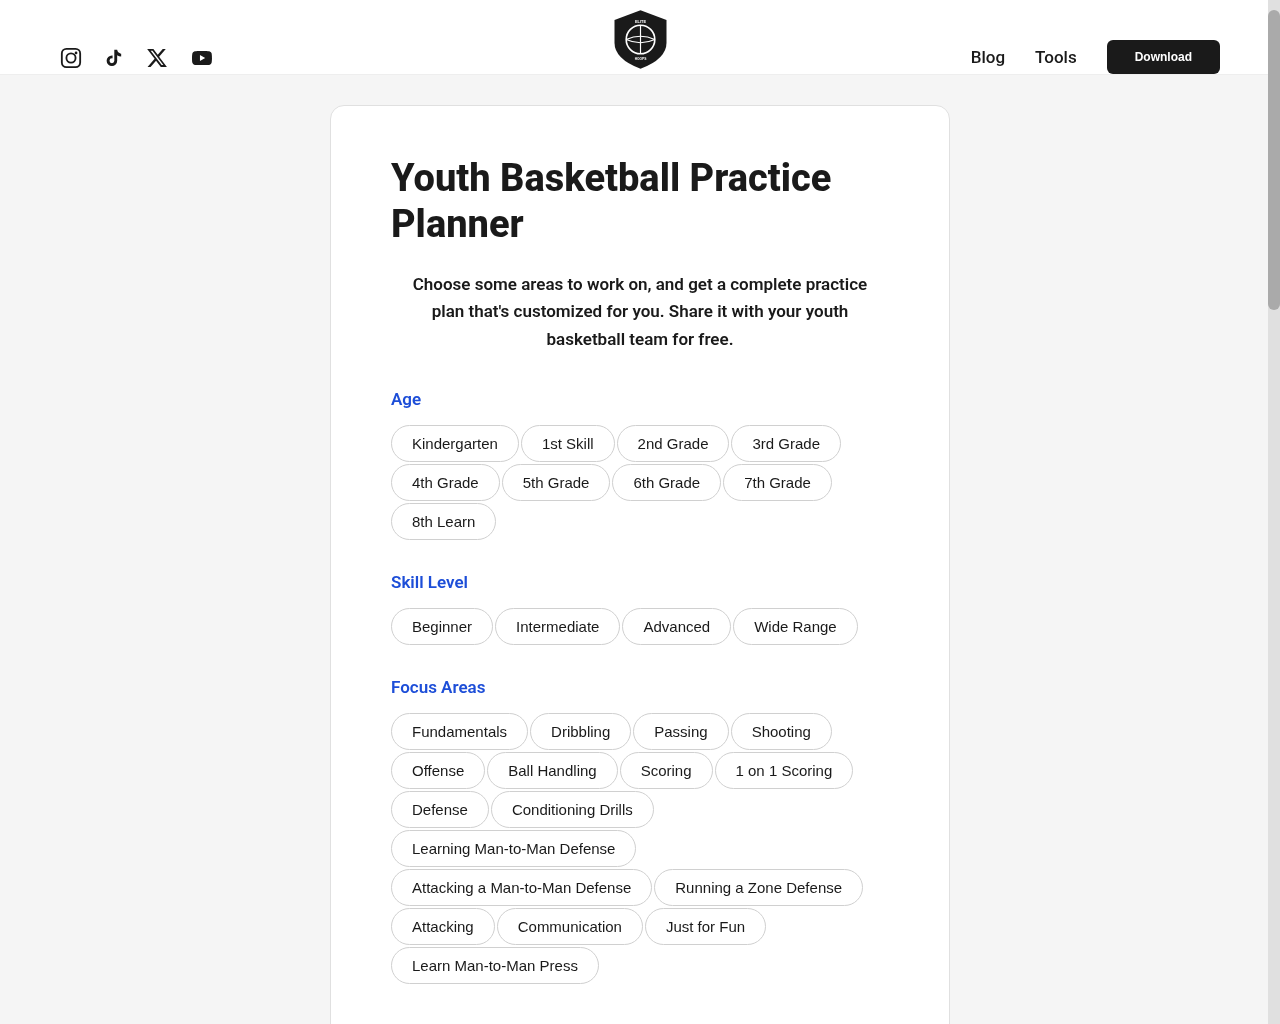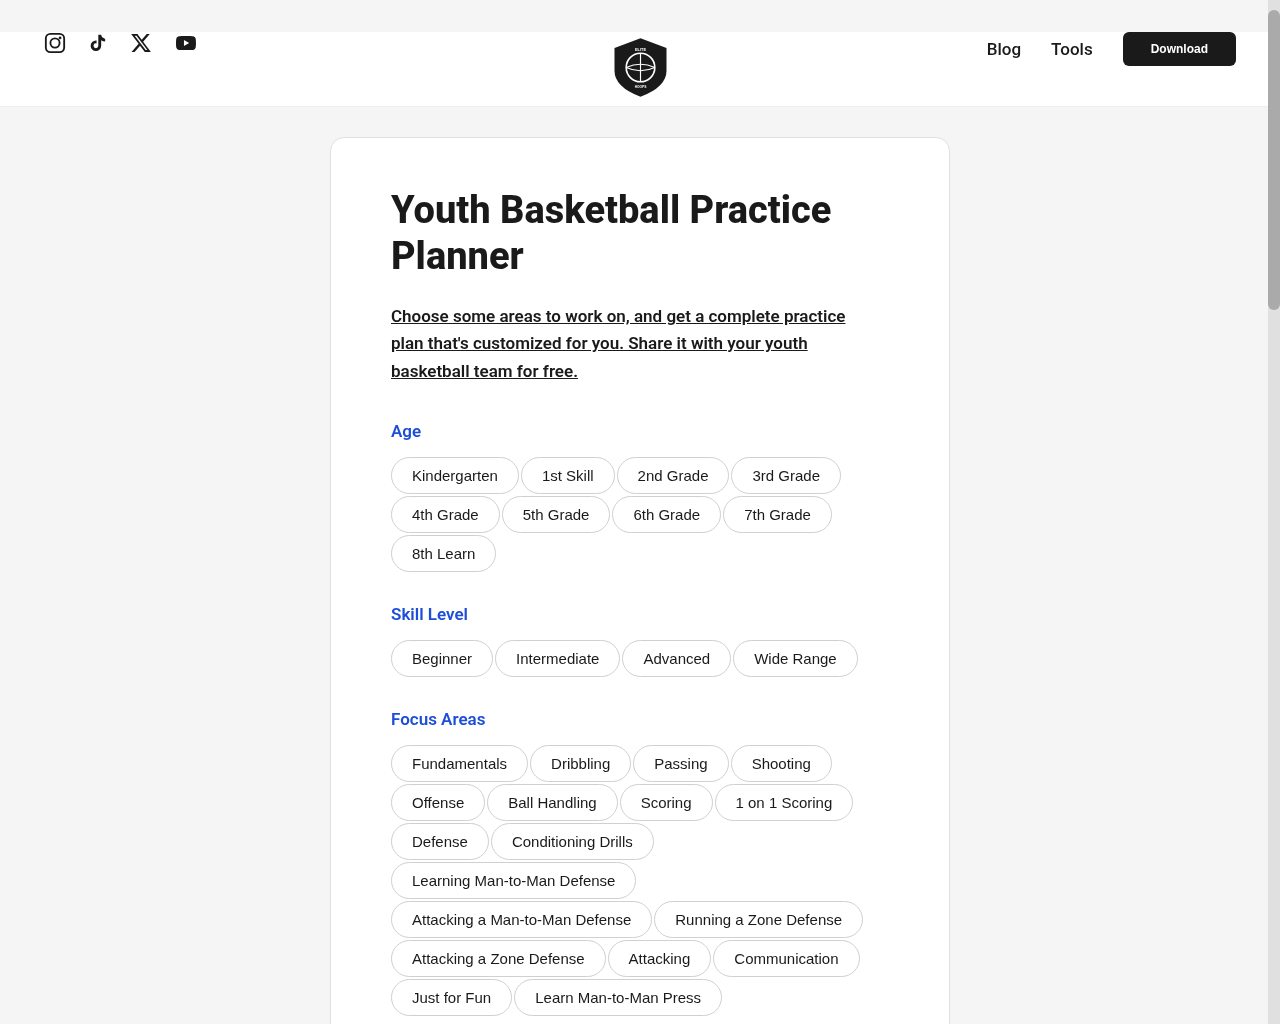--- a/index.html
+++ b/index.html
@@ -24,28 +24,27 @@
       background: #e0e0e0;
     }
     ::-webkit-scrollbar-thumb {
       background: #aaa;
       border-radius: 6px;
     }
 
     
     header {
       display: flex;
-      align-items: flex-start;
+      align-items: flex-end;
       justify-content: space-between;
-      padding: 0 44px;
+      padding: 0 60px;
       height: 75px;
       background: #fff;
       border-bottom: 1px solid #eee;
       position: relative;
-      margin-top: 32px;
     }
 
     .nav-left {
       display: flex;
       align-items: center;
       gap: 22px;
     }
 
     .nav-icon {
       font-size: 20px;
@@ -116,26 +115,25 @@
       font-size: 38px;
       font-weight: 800;
       text-align: left;
       line-height: 1.2;
       margin-bottom: 24px;
       color: #1a1a1a;
     }
 
     .page-description {
       font-size: 17px;
-      text-align: left;
+      text-align: center;
       line-height: 1.6;
       color: #1a1a1a;
       font-weight: 600;
       margin-bottom: 36px;
-      text-decoration: underline;
     }
 
     .section {
       margin-bottom: 32px;
     }
 
     .section-label {
       font-size: 17px;
       font-weight: 600;
       color: #1d4ed8;
@@ -264,21 +262,20 @@
           <button class="tag">Shooting</button>
           <button class="tag">Offense</button>
           <button class="tag">Ball Handling</button>
           <button class="tag">Scoring</button>
           <button class="tag">1 on 1 Scoring</button>
           <button class="tag">Defense</button>
           <button class="tag">Conditioning Drills</button>
           <button class="tag">Learning Man-to-Man Defense</button>
           <button class="tag">Attacking a Man-to-Man Defense</button>
           <button class="tag">Running a Zone Defense</button>
-          <button class="tag">Attacking a Zone Defense</button>
           <button class="tag">Attacking</button>
           <button class="tag">Communication</button>
           <button class="tag">Just for Fun</button>
           <button class="tag">Learn Man-to-Man Press</button>
         </div>
     </div>
 
   </div>
 </main>
 

